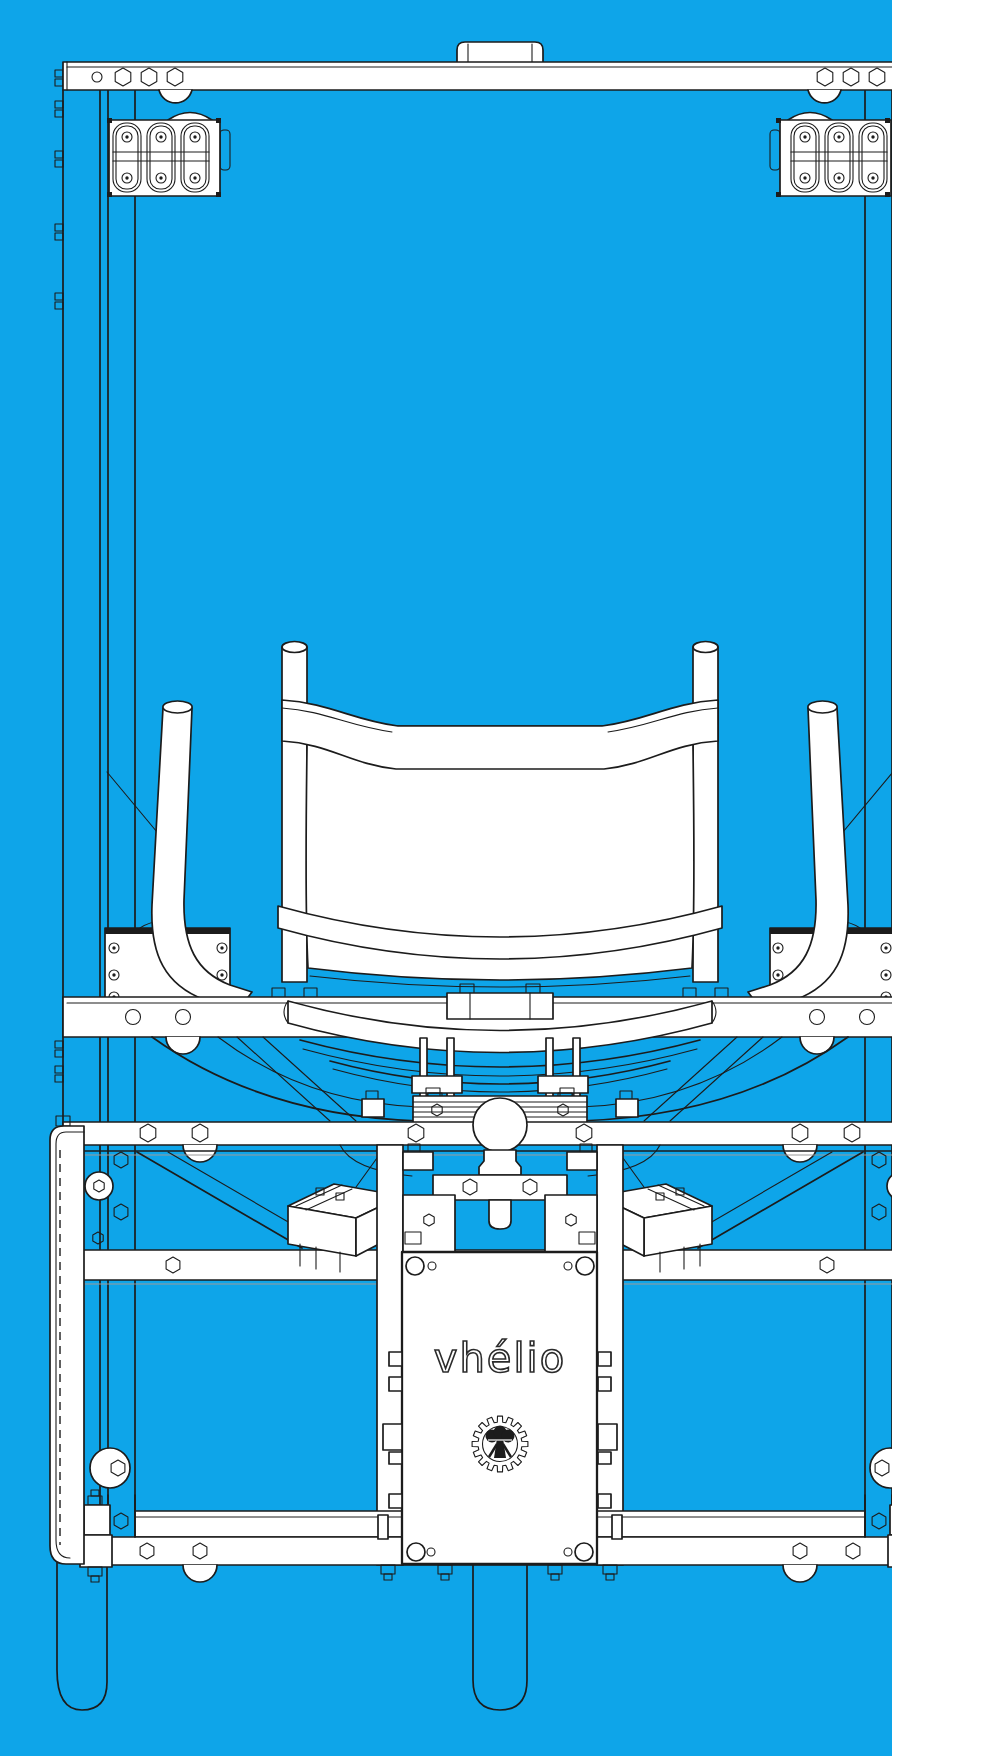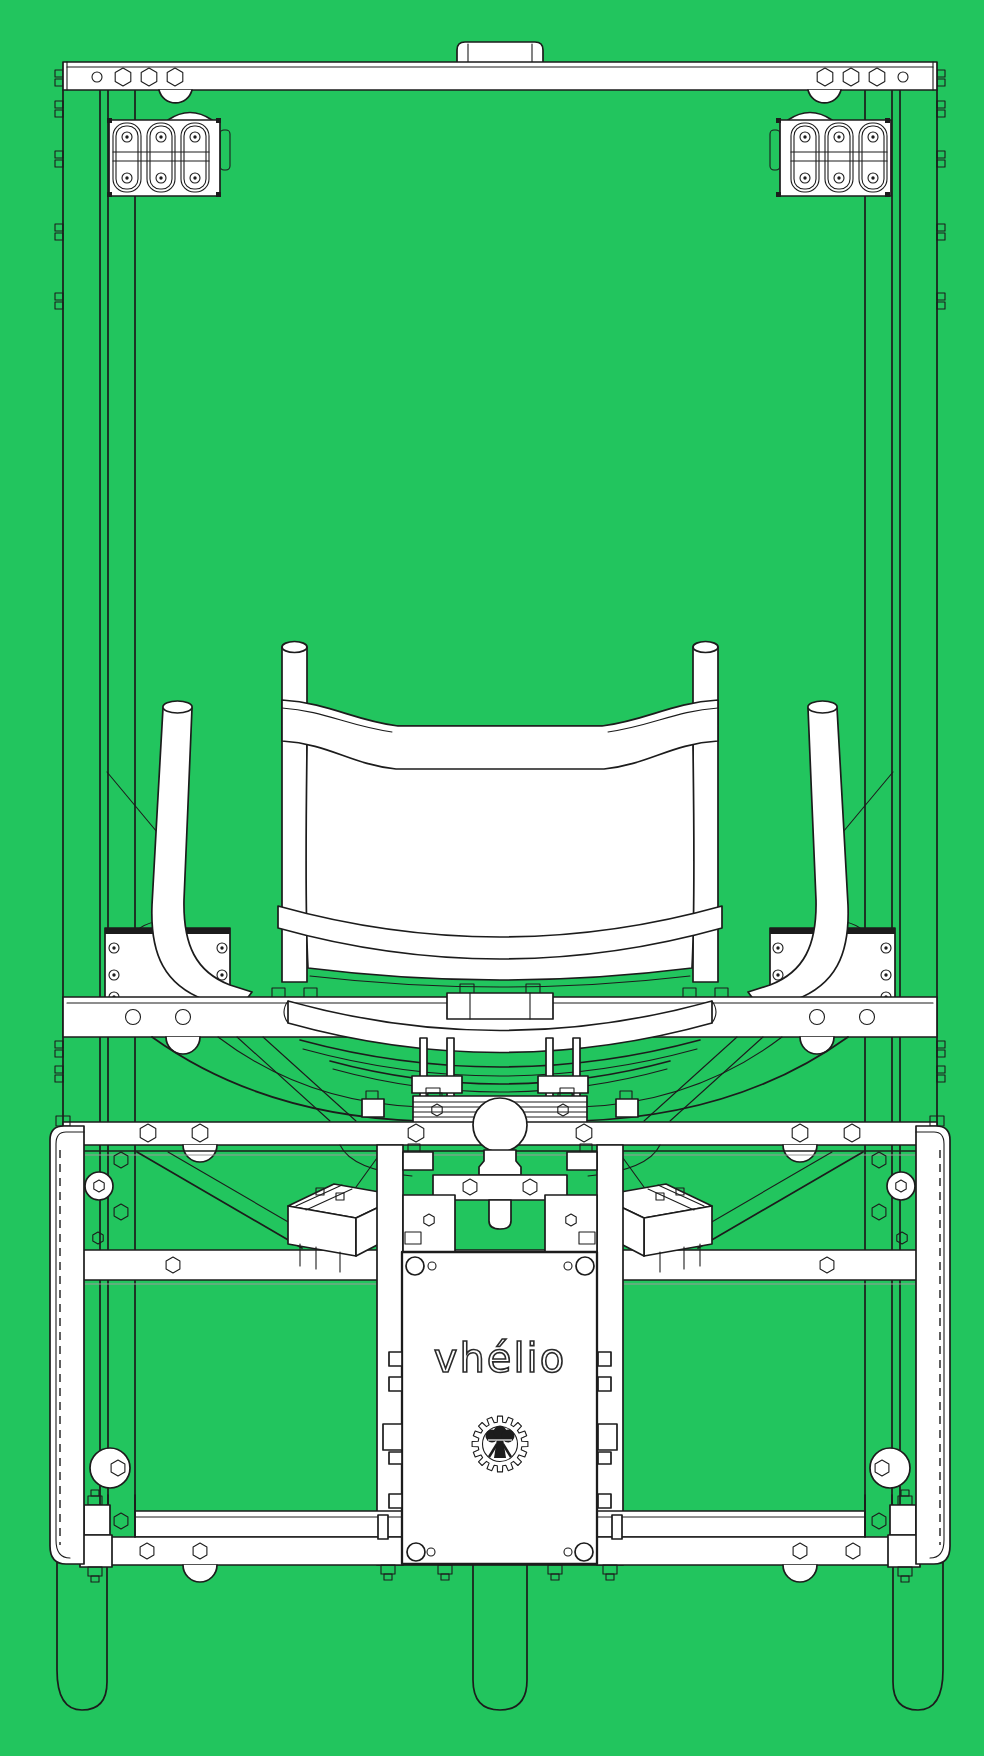--- a/index.html
+++ b/index.html
@@ -1,16 +1,16 @@
 <!DOCTYPE html>
 <html><head>
 <meta charset="utf-8">
 <style>
   html,body{margin:0;padding:0;background:#ffffff;}
-  .stage{width:984px;height:1756px;position:relative;background:#22c55e;overflow:hidden;
+  .stage{width:892px;height:1756px;position:relative;background:#0ea5e9;overflow:hidden;
          font-family:"DejaVu Sans","Liberation Sans",sans-serif;text-decoration:underline;}
   svg text{font-family:"DejaVu Sans","Liberation Sans",sans-serif;}
   svg .ln{stroke:#1c1c1c;stroke-width:1.7;fill:none;stroke-linejoin:round;stroke-linecap:round;}
   svg .fw{stroke:#1c1c1c;stroke-width:1.7;fill:#ffffff;stroke-linejoin:round;stroke-linecap:round;}
   svg .thin{stroke:#1c1c1c;stroke-width:1.1;fill:none;stroke-linejoin:round;stroke-linecap:round;}
   svg .bd{stroke:#1c1c1c;stroke-width:2.3;fill:none;stroke-linejoin:round;}
   svg .dk{fill:#1c1c1c;stroke:none;}
   svg .gray{stroke:#9a9a9a;stroke-width:1;fill:none;}
   svg .dash{stroke:#1c1c1c;stroke-width:1.4;fill:none;stroke-dasharray:8 6;}
   svg .brand{font-size:40px;letter-spacing:2px;fill:#ffffff;stroke:#2b2b2b;stroke-width:1.6;}

